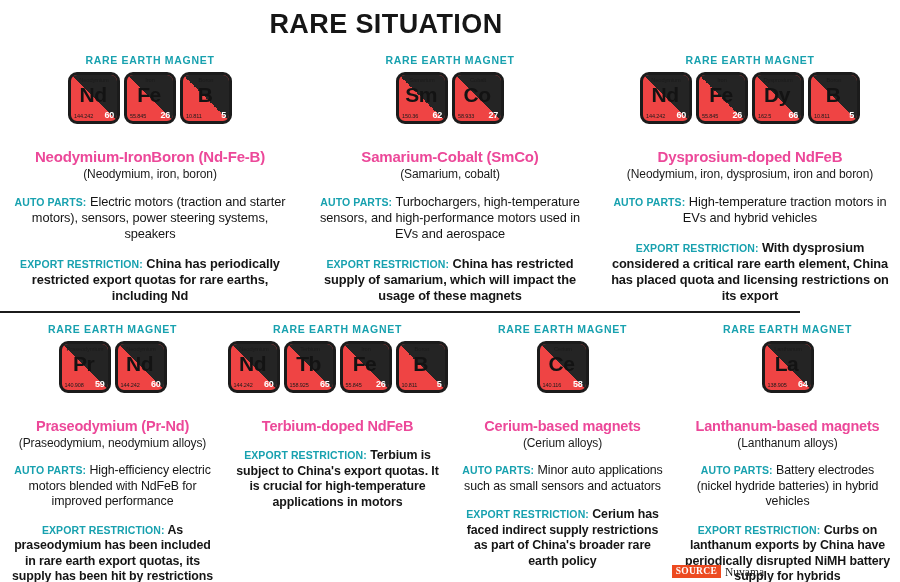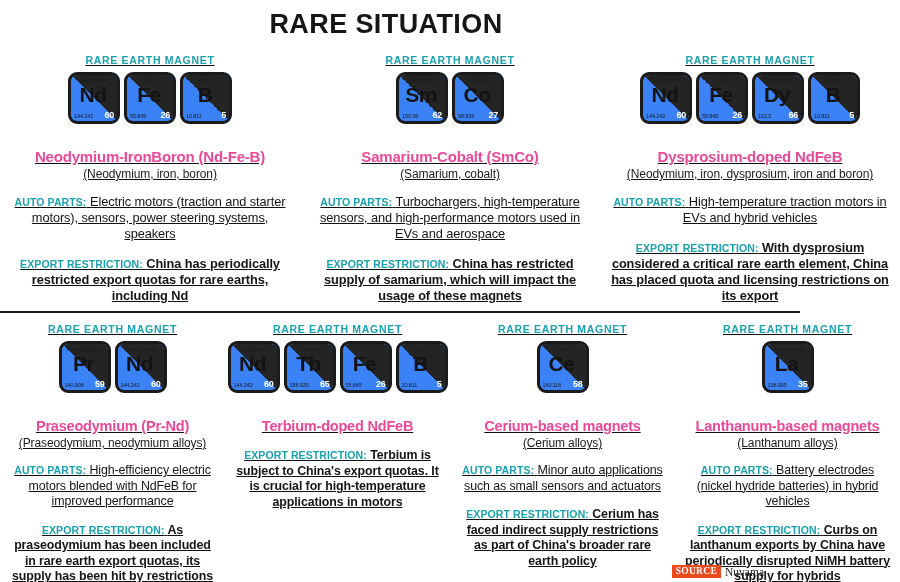--- a/index.html
+++ b/index.html
@@ -21,21 +21,21 @@
     color: #161616;
     padding-top: 9px;
     font-family: "Liberation Sans", sans-serif;
   }
 
   
   .row { display: flex; width: 900px; }
   .row-top { padding-top: 14px; }
   .row-bottom { padding-top: 10px; }
 
-  .col { padding: 0 9px; text-align: center; text-decoration: underline; }
+  .col { padding: 0 9px; text-align: center; }
 
   
   .row-top .col { width: 300px; }
   
   .row-bottom .col { width: 225px; }
 
   .divider {
     width: 800px; height: 2px; background: #1b1b1b;
     margin: 7px auto 0 auto;
   }
@@ -50,21 +50,21 @@
     text-transform: uppercase;
   }
 
   
   .tiles { display: flex; justify-content: center; gap: 4px; }
   .tile {
     position: relative;
     width: 52px; height: 52px;
     border: 3px solid #1b1b1b;
     border-radius: 9px;
-    background: #3b82f6;
+    background: #ef4444;
     overflow: hidden;
     flex: 0 0 auto;
   }
   
   .tile .wedge {
     position: absolute;
     inset: 0;
     background: linear-gradient(to bottom left, #242424 0 50%, transparent 50% 100%);
   }
   .tile .ename {
@@ -346,21 +346,21 @@
   </div>
   <div class="col">
     <div class="magnet-label">RARE EARTH MAGNET</div>
     <div class="tiles">
 
   <div class="tile">
     <div class="wedge"></div>
     <div class="ename">Lanthanum</div>
     <div class="esym">La</div>
     <div class="emass">138.905</div>
-    <div class="enum">35</div>
+    <div class="enum">64</div>
   </div>
     </div>
     <div class="magnet-name">Lanthanum-based magnets</div>
     <div class="magnet-sub">(Lanthanum alloys)</div>
     <div class="block block-auto"><span class="kicker">AUTO PARTS:</span> <span>Battery electrodes (nickel hydride batteries) in hybrid vehicles</span></div>
     <div class="block block-export"><span class="kicker">EXPORT RESTRICTION:</span> <span>Curbs on lanthanum exports by China have periodically disrupted NiMH battery supply for hybrids</span></div>
   </div>
     </div>
 
   <div class="source">

